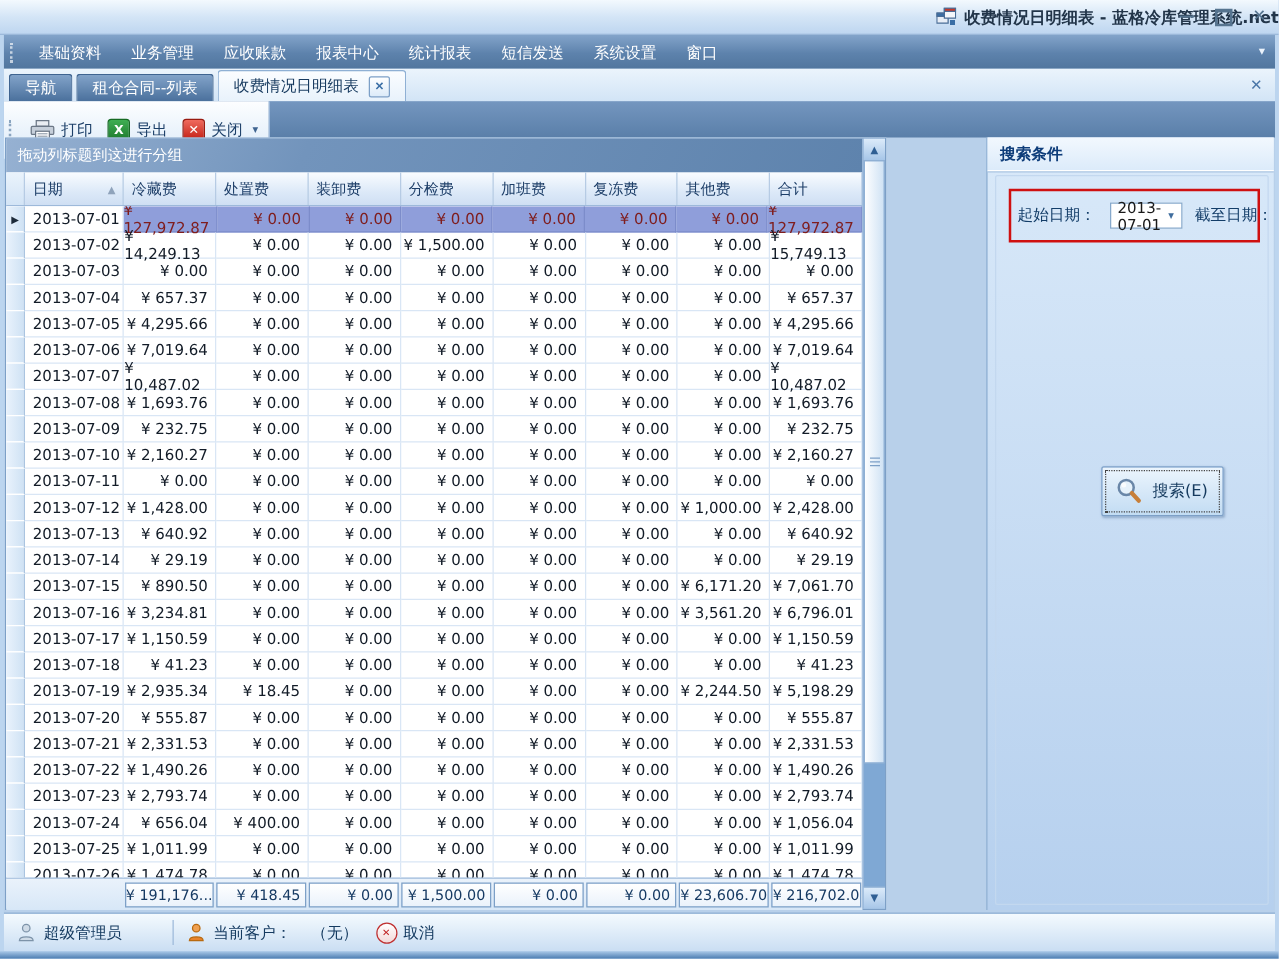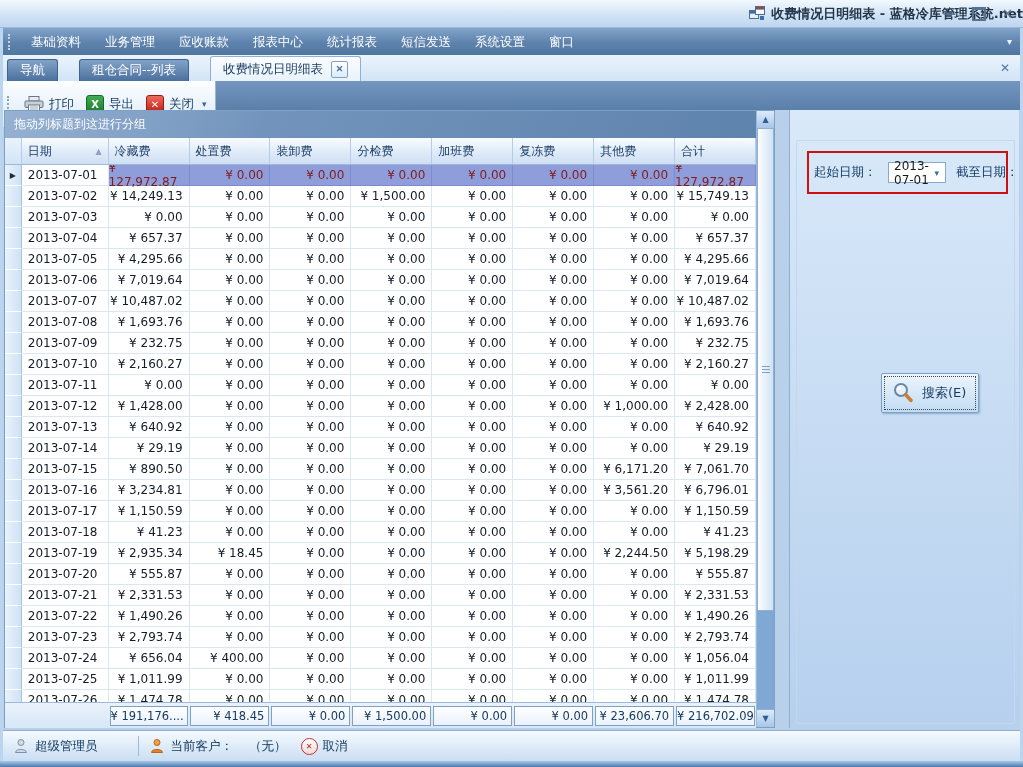--- a/index.html
+++ b/index.html
@@ -25,21 +25,21 @@
   #menubar{position:absolute;top:28px;left:3px;right:3px;height:27px;
     background:linear-gradient(#83a4ca,#5d82ac 55%,#51769e);
     display:flex;align-items:center;color:#fff;}
   .grip{width:3px;height:16px;border-left:2px dotted rgba(255,255,255,.65);margin:0 6px 0 5px;}
   #menuitems{display:flex;align-items:center;height:100%;}
   .menu-item{padding:0 12px;line-height:27px;font-size:12.5px;cursor:default;}
   #menu-overflow{margin-left:auto;margin-right:8px;font-size:10px;color:#eaf2fb;}
 
   #tabstrip{position:absolute;top:55px;left:3px;right:3px;height:26px;
     background:linear-gradient(#ebf4fc,#d2e4f6);display:flex;align-items:flex-end;padding-left:4px;box-sizing:border-box;}
-  #tabs{display:flex;align-items:flex-end;gap:21px;height:100%;}
+  #tabs{display:flex;align-items:flex-end;gap:3px;height:100%;}
   .tab{height:21px;display:flex;align-items:center;padding:0 12px;border-radius:3px 3px 0 0;
     background:linear-gradient(#82a3c9,#4a709c);border:1px solid #3f6490;border-bottom:none;
     color:#fff;font-size:12.5px;cursor:default;}
   .tab.active{height:24px;background:linear-gradient(#fbfdff,#e8f2fb);border:1px solid #8fb0d4;border-bottom:none;color:#173a5f;font-family:Liberation Serif, serif;}
   .tab-close{display:inline-flex;align-items:center;justify-content:center;width:15px;height:15px;margin-left:8px;
     border:1px solid #7da0c7;border-radius:2px;background:linear-gradient(#fff,#dcebf9);
     color:#3a6ea5;font-size:9px;font-weight:bold;}
   #strip-close{margin-left:auto;margin-right:10px;align-self:center;color:#4a76a8;font-weight:bold;font-size:12px;}
 
   #toolbarrow{position:absolute;top:81px;left:3px;right:3px;height:29px;background:linear-gradient(#7496bf,#5a7fa9);}
@@ -48,21 +48,21 @@
     display:flex;align-items:center;box-sizing:border-box;}
   .tgrip{width:3px;height:16px;border-left:2px dotted #8aa5c0;margin:0 6px 0 4px;}
   .tbtn{display:flex;align-items:center;gap:5px;padding:2px 6px;border-radius:2px;color:#1c3f68;font-size:12.5px;cursor:default;}
   .xlsicon{display:inline-flex;align-items:center;justify-content:center;width:16px;height:16px;border-radius:3px;
     background:linear-gradient(#3fae52,#1e7a2e);border:1px solid #156a23;color:#fff;font-weight:bold;font-size:10px;}
   .redicon{display:inline-flex;align-items:center;justify-content:center;width:16px;height:16px;border-radius:3px;
     background:linear-gradient(#ef6a5e,#c21f14);border:1px solid #991a10;color:#fff;font-weight:bold;font-size:10px;}
   .tb-arrow{font-size:9px;color:#3f6490;margin-left:2px;}
 
   
-  #grid{position:absolute;left:4px;top:110px;width:771px;height:618px;background:#eef5fc;border:1px solid #7da0c7;box-sizing:border-box;}
+  #grid{position:absolute;left:4px;top:110px;width:705px;height:618px;background:#eef5fc;border:1px solid #7da0c7;box-sizing:border-box;}
   #gridleft{position:absolute;left:0;top:0;right:18px;bottom:0;}
   #groupbar{height:27px;line-height:27px;padding-left:9px;color:#fff;font-size:12px;
     background:linear-gradient(115deg,#96b1d2 0%,#7294bc 35%,#5e83ad 100%);}
   #headerrow{height:26px;display:flex;background:linear-gradient(#f9fcff,#dce9f8 60%,#cfdff3);border-bottom:1px solid #9db9da;}
   .hcell{box-sizing:border-box;border-right:1px solid #b6cbe4;display:flex;align-items:center;padding-left:6px;
     color:#1d3e68;font-size:12px;}
   .ind-h{width:17px;padding-left:0;background:linear-gradient(#eaf3fc,#d3e4f6);}
   .c-date{width:88px;}
   .c-val{width:82px;}
   .sort{margin-left:auto;margin-right:6px;font-size:8px;color:#8fa3bb;}
@@ -561,20 +561,21 @@
   <div id="vscroll">
     <div class="sarr up">▲</div>
     <div class="sthumb">
         <span class="gripline"></span>
       </div>
     <div class="sarr down">▼</div>
   </div>
 </div>
 
 <div id="panel">
+  <div id="paneltitle">搜索条件</div>
   <div id="panelinner">
     <div id="redbox">
         <div class="field-row">
           <div class="flabel">起始日期：</div>
           <div class="combo">
             <span class="cval">2013-07-01</span>
             <span class="carr">▾</span>
           </div>
         </div>
         <div class="field-row">

